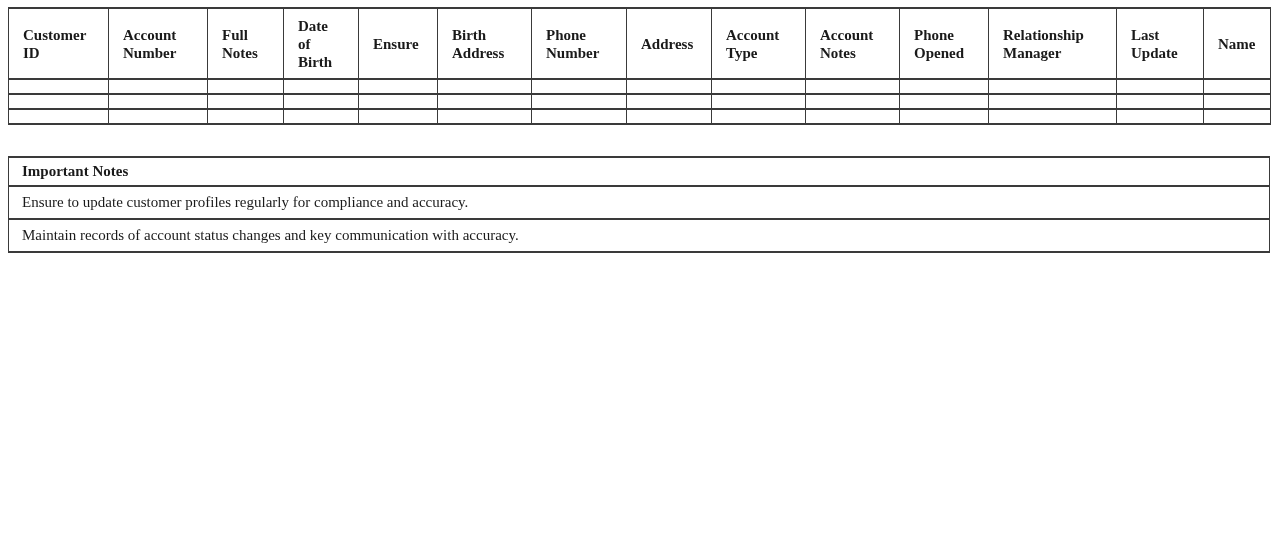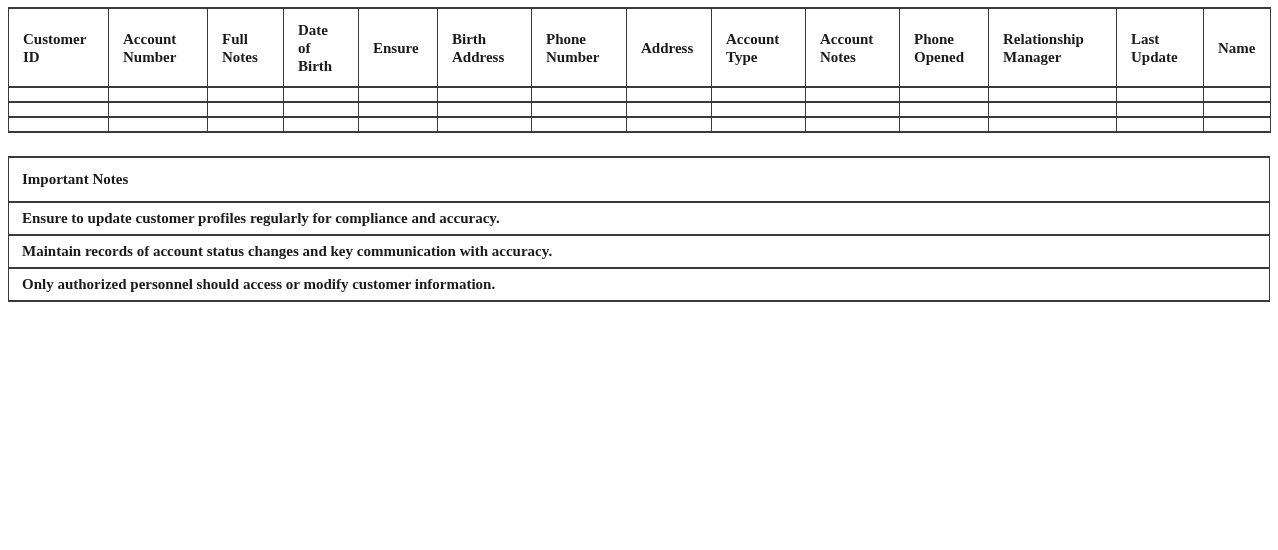--- a/index.html
+++ b/index.html
@@ -30,21 +30,21 @@
     width: 1262px;
   }
   .customer-table th,
   .customer-table td {
     border: 1px solid #3a3a3a;
     border-top-width: 2px;
     border-bottom-width: 2px;
     overflow: hidden;
   }
   .customer-table thead tr {
-    height: 79px;
+    height: 71px;
   }
   .customer-table th {
     font-size: 15px;
     font-weight: bold;
     text-align: left;
     vertical-align: middle;
     line-height: 18px;
     padding: 2px 8px 2px 14px;
     word-wrap: break-word;
   }
@@ -68,30 +68,30 @@
   .notes-table td {
     border: 1px solid #3a3a3a;
     border-top-width: 2px;
     border-bottom-width: 2px;
     font-size: 15px;
     text-align: left;
     vertical-align: middle;
     padding: 2px 14px 2px 13px;
   }
   .notes-table tr.title-row {
-    height: 45px;
+    height: 29px;
   }
   .notes-table th {
     font-weight: bold;
   }
   .notes-table tr.note-row {
     height: 33px;
   }
   .notes-table td {
-    font-weight: bold;
+    font-weight: normal;
   }
 </style>
 </head>
 <body>
 
 <div class="page">
 
   <table class="customer-table">
     <colgroup>
       <col style="width:100px">
@@ -183,19 +183,16 @@
     <tbody>
       <tr class="title-row">
         <th>Important Notes</th>
       </tr>
       <tr class="note-row">
         <td>Ensure to update customer profiles regularly for compliance and accuracy.</td>
       </tr>
       <tr class="note-row">
         <td>Maintain records of account status changes and key communication with accuracy.</td>
       </tr>
-      <tr class="note-row">
-        <td>Only authorized personnel should access or modify customer information.</td>
-      </tr>
     </tbody>
   </table>
 
 </div>
 
 </body></html>

